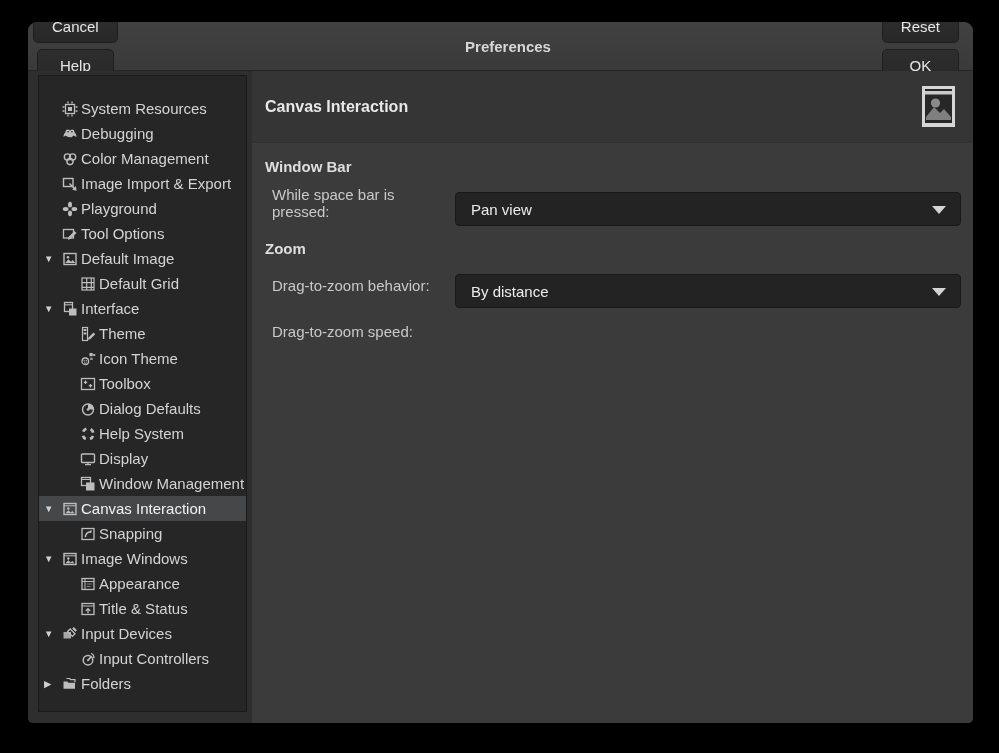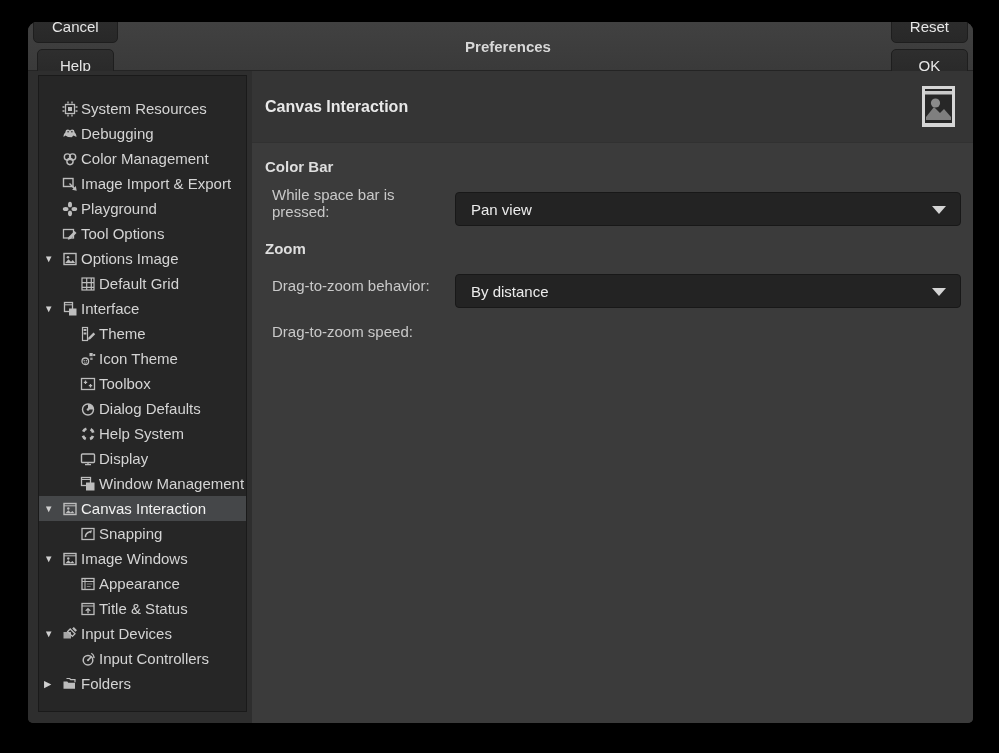--- a/index.html
+++ b/index.html
@@ -4,21 +4,21 @@
 <style>
   html,body{margin:0;padding:0;background:#000;width:999px;height:753px;overflow:hidden;
     font-family:"Liberation Sans","DejaVu Sans",sans-serif;-webkit-font-smoothing:antialiased;}
   .window{position:absolute;left:28px;top:22px;width:945px;height:701px;
     border-radius:9px 9px 5px 5px;overflow:hidden;background:#2e2e2e;}
   
   .titlebar{position:relative;height:48px;background:linear-gradient(#414141,#3a3a3a);
     border-bottom:1px solid #242424;display:flex;align-items:center;}
   .tb-group{display:flex;gap:6px;align-items:center;flex-direction:column;}
   .tb-left{margin-left:5px;}
-  .tb-right{margin-left:auto;margin-right:5px;}
+  .tb-right{margin-left:auto;margin-right:14px;}
   .tb-btn{height:33px;min-width:77px;padding:0 18px;box-sizing:border-box;
     background:linear-gradient(#2e2e2e,#282828);border:1px solid #1e1e1e;border-radius:5px;
     color:#e6e6e6;font-size:15px;font-family:inherit;cursor:default;}
   .tb-title{position:absolute;left:15px;right:0;text-align:center;color:#d8d8d8;
     font-weight:bold;font-size:15px;pointer-events:none;}
   
   .window-body{position:relative;height:652px;background:#2e2e2e;}
   .sidebar{position:absolute;left:10px;top:4px;width:209px;height:637px;box-sizing:border-box;
     background:#262626;border:1px solid #1a1a1a;padding-top:20px;overflow:hidden;}
   .trow{height:25px;display:flex;align-items:center;color:#d4d4d4;font-size:15px;
@@ -149,21 +149,21 @@
       </div>
         <div class="trow" style="padding-left: 5px;">
         <span class="expander">▼</span>
         <span class="ticon">
             <svg viewBox="0 0 16 16" width="16" height="16">
               <rect x="2" y="2.5" width="12" height="11" fill="none" stroke="#bdbdbd" stroke-width="1.4"></rect>
               <circle cx="6" cy="6.3" r="1.3" fill="#bdbdbd"></circle>
               <path d="M3.2 12l3.2-3.8 2.6 2.6 1.8-1.8 2.4 3z" fill="#bdbdbd"></path>
             </svg>
           </span>
-        <span class="tlabel">Options Image</span>
+        <span class="tlabel">Default Image</span>
       </div>
         <div class="trow" style="padding-left: 41px;">
 
         <span class="ticon">
             <svg viewBox="0 0 16 16" width="16" height="16">
               <g stroke="#bdbdbd" stroke-width="1.2" fill="none">
                 <rect x="2" y="2" width="12" height="12"></rect>
                 <path d="M2 6.7h12M2 11.3h12M6.7 2v12M11.3 2v12"></path>
               </g>
             </svg>
@@ -362,21 +362,21 @@
             <rect x="8" y="4" width="27" height="34" fill="#272727"></rect>
             <rect x="8" y="6" width="27" height="3.5" fill="#c9c9c9"></rect>
             <circle cx="18.5" cy="18" r="4.6" fill="#8b8b8b"></circle>
             <path d="M9 32 L17 22 L23 28 L27 24 L34 32 L34 35 L9 35 Z" fill="#7f7f7f"></path>
           </svg>
         </span>
       </div>
 
       <div class="page-body">
 
-        <div class="section-title">Color Bar</div>
+        <div class="section-title">Window Bar</div>
 
         <div class="form-row">
           <span class="form-label">While space bar is pressed:</span>
           <div class="dropdown">
             <span class="dd-value">Pan view</span>
             <span class="caret"></span>
           </div>
         </div>
 
         <div class="section-title second">Zoom</div>

